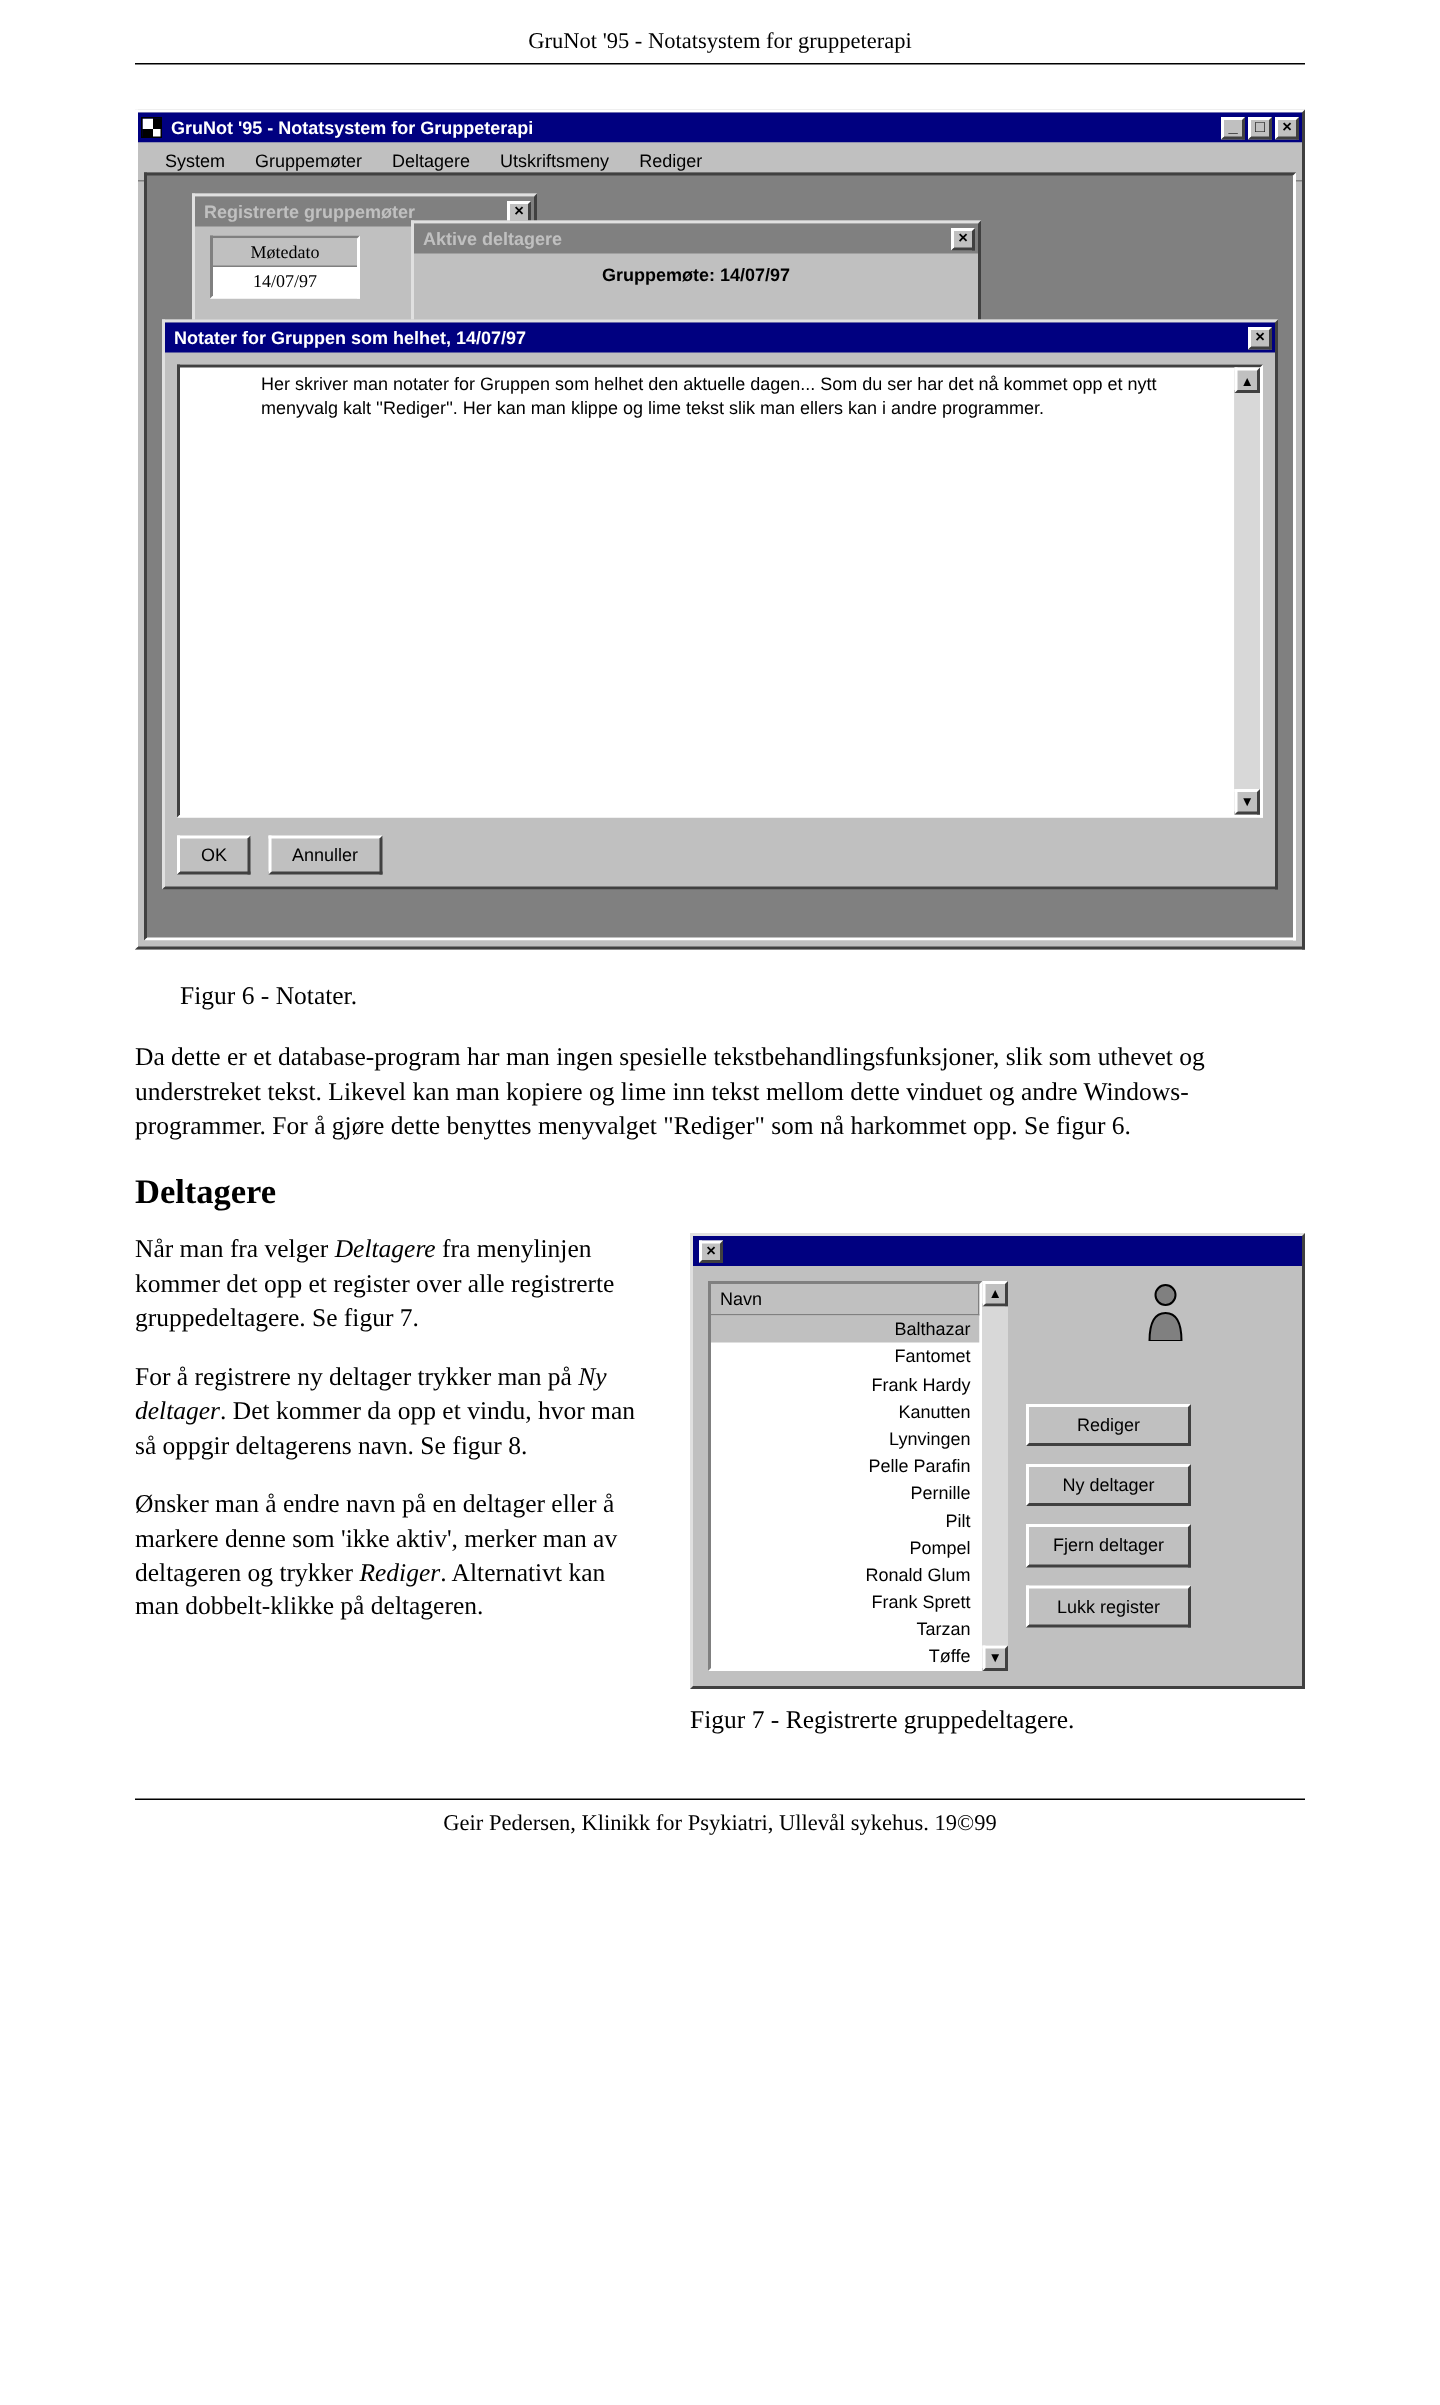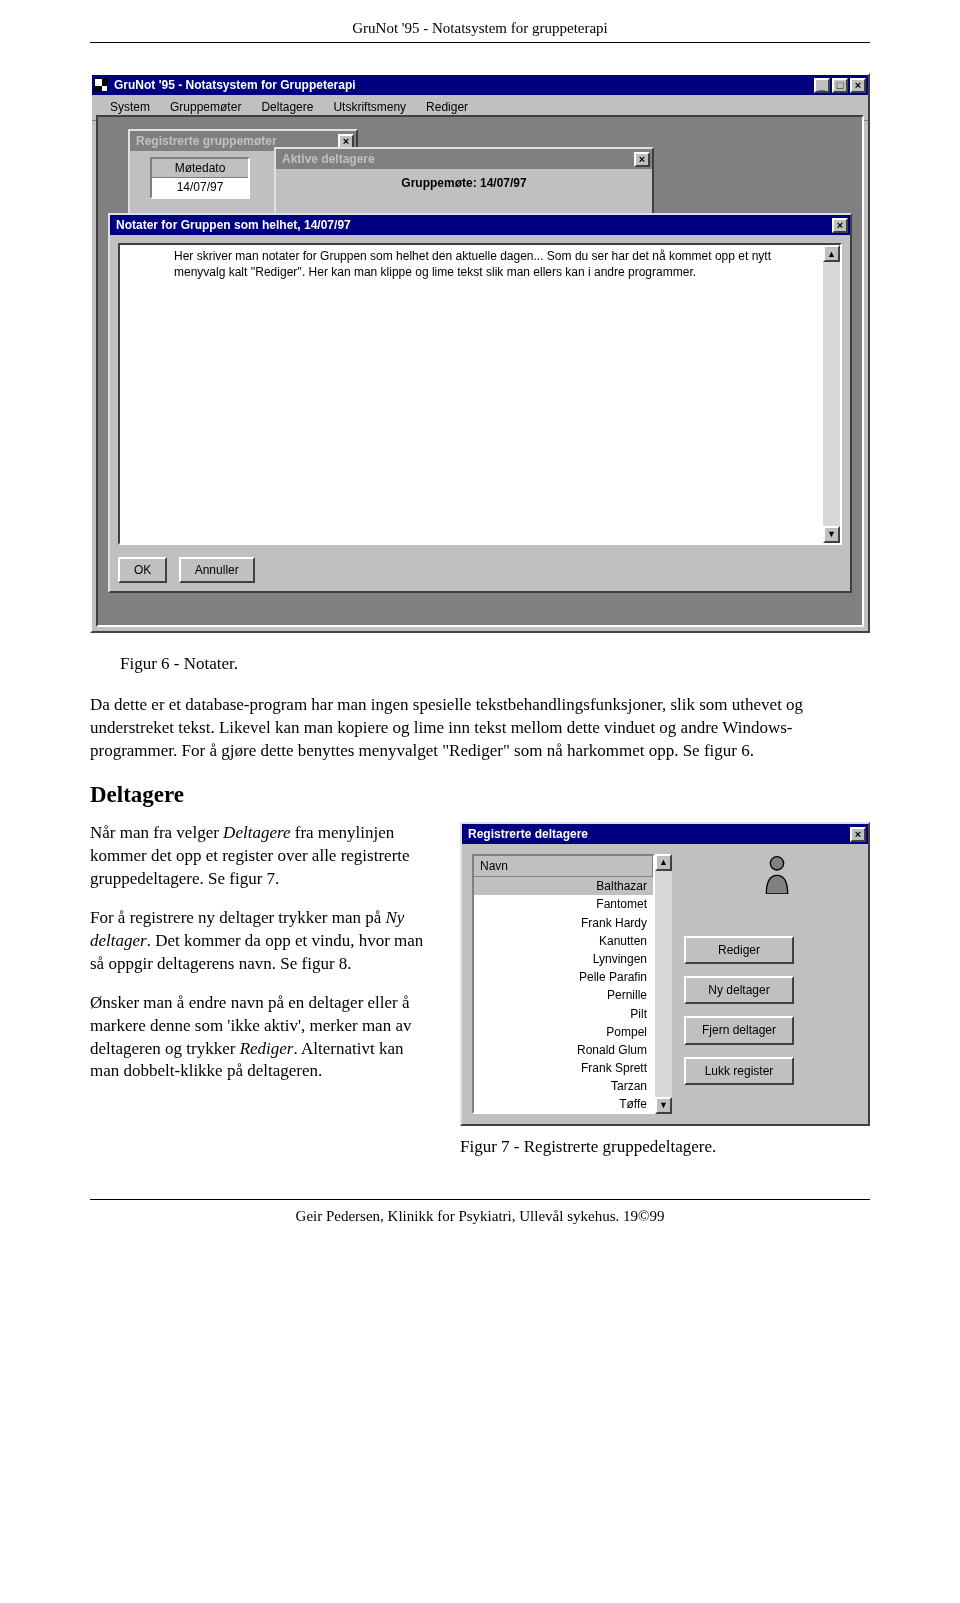--- a/index.html
+++ b/index.html
@@ -186,21 +186,21 @@
       <span>Rediger</span>
     </div>
 
     <div class="mdi-area">
 
       <div class="childwin" style="left:30px; top:12px; width:230px; height:90px;">
         <div class="titlebar inactive">
           <span class="tcap">Registrerte gruppemøter</span>
           <span class="winbtn">×</span>
         </div>
-        <div style="padding:6px 20px;">
+        <div style="padding:6px 10px;font-family:Liberation Serif, serif;">
           <div class="inset" style="width:100px; display:inline-block;">
             <div style="background:#c0c0c0; text-align:center; border-bottom:1px solid #808080; padding:1px 0;">Møtedato</div>
             <div style="text-align:center; padding:1px 0;">14/07/97</div>
           </div>
         </div>
       </div>
 
       <div class="childwin" style="left:176px; top:30px; width:380px; height:90px;">
         <div class="titlebar inactive">
           <span class="tcap">Aktive deltagere</span>
@@ -248,21 +248,20 @@
         <span>For å registrere ny deltager trykker man på </span><span class="italic">Ny deltager</span><span>. Det kommer da opp et vindu, hvor man så oppgir deltagerens navn. Se figur 8.</span>
       </p>
       <p>
         <span>Ønsker man å endre navn på en deltager eller å markere denne som 'ikke aktiv', merker man av deltageren og trykker </span><span class="italic">Rediger</span><span>. Alternativt kan man dobbelt-klikke på deltageren.</span>
       </p>
     </div>
 
     <div class="col-fig">
       <div class="win95 fig7">
         <div class="titlebar active">
-          <span class="tcap">Registrerte deltagere</span>
           <span class="winbtn">×</span>
         </div>
         <div class="fig7-body">
           <div class="listwrap">
             <div class="listbox">
               <div class="listhead">Navn</div>
               <div class="row sel">Balthazar</div>
               <div class="row">Fantomet</div>
               <div class="row">Frank Hardy</div>
               <div class="row">Kanutten</div>

